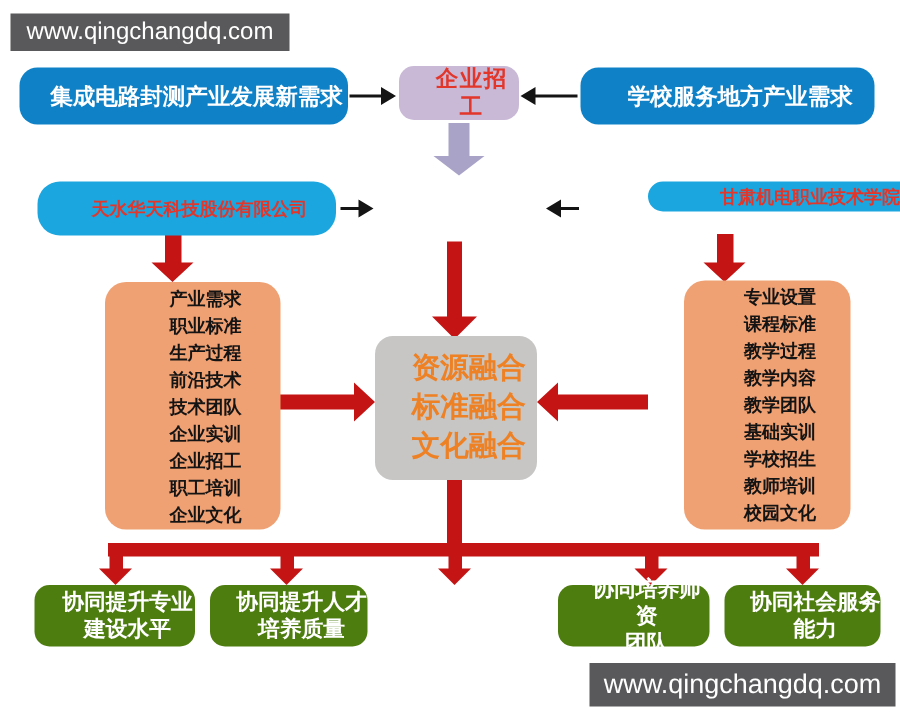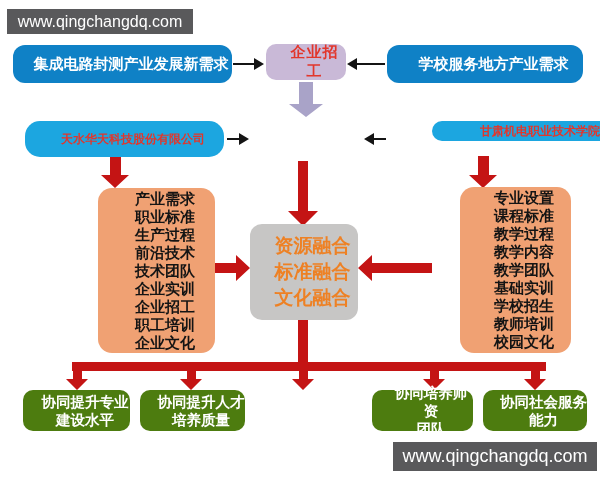--- a/index.html
+++ b/index.html
@@ -18,24 +18,24 @@
   .blue-box{background:#0f81c6;color:#ffffff;border-radius:12px;font-size:15px;}
   .r1-left{left:13px;top:45px;width:219px;height:38px;}
   .r1-right{left:387px;top:45px;width:196px;height:38px;}
   .fusion{left:266px;top:44px;width:80px;height:36px;background:#c9b9d7;color:#e2362b;
           border-radius:10px;font-size:15px;letter-spacing:1px;}
   .cyan-box{background:#1ca6e0;color:#e2362b;border-radius:15px;font-size:12px;}
   .r2-left{left:25px;top:121px;width:199px;height:36px;}
   .r2-right{left:388px;top:121px;width:199px;height:20px;margin-left:44px;}
   .college{left:248px;top:117px;width:115px;height:43px;background:#dce8ba;color:#29a0d6;
            border-radius:10px;font-size:23px;letter-spacing:2px;}
-  .list-box{background:#f0a173;color:#141414;border-radius:14px;font-size:15px;
-            line-height:18px;padding-top:0;margin-left:28px;}
+  .list-box{background:#f0a173;color:#141414;border-radius:14px;font-size:12px;
+            line-height:18px;padding-top:0;}
   .list-left{left:70px;top:188px;width:117px;height:165px;}
-  .list-right{left:432px;top:187px;width:111px;height:166px;}
+  .list-right{left:456px;top:187px;width:111px;height:166px;}
   .center-box{left:250px;top:224px;width:108px;height:96px;background:#c7c6c5;color:#ee8124;
               border-radius:12px;font-size:19px;line-height:26px;}
   .outcome{top:390px;height:41px;background:#4d7c0f;color:#ffffff;border-radius:10px;
            font-size:14.5px;line-height:18px;}
 </style>
 </head>
 <body>
 
 <div class="stage">
 

